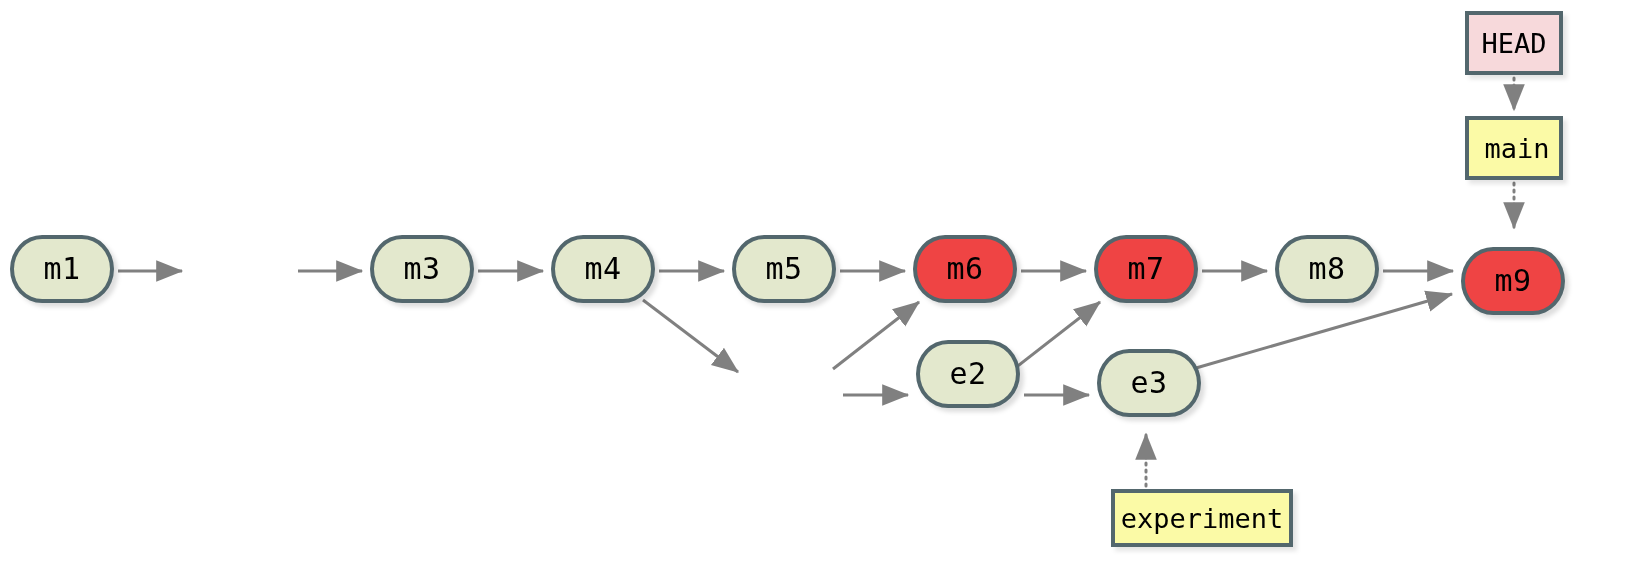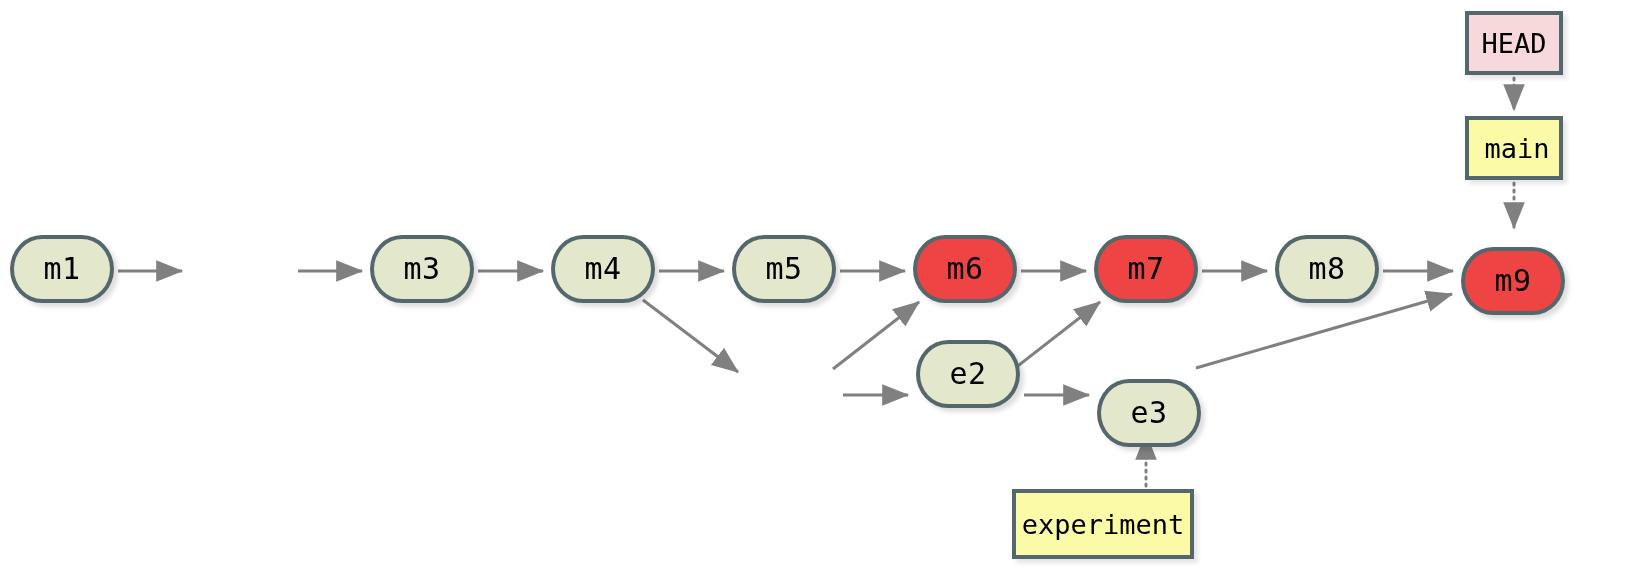--- a/index.html
+++ b/index.html
@@ -119,27 +119,27 @@
   <div class="node commit main-commit" style="left:1275px;top:235px;">
       <span>m8</span>
     </div>
   <div class="node commit merge-commit" style="left:1461px;top:247px;">
       <span>m9</span>
     </div>
 
   <div class="node commit main-commit" style="left:916px; top:340px;">
       <span>e2</span>
     </div>
-  <div class="node commit main-commit" style="left:1097px;top:379px;">
+  <div class="node commit main-commit" style="left:1097px;top:349px;">
       <span>e3</span>
     </div>
 
   <div class="ref head-ref" style="left:1465px;top:11px; width:98px; height:64px;">
       <span>HEAD</span>
     </div>
   <div class="ref branch-ref" style="left:1465px;top:116px;width:98px; height:64px;padding-left:6px;">
       <span>main</span>
     </div>
-  <div class="ref branch-ref" style="left:1012px;top:489px;width:182px;height:70px;">
+  <div class="ref branch-ref" style="left:1111px;top:489px;width:182px;height:58px;">
       <span>experiment</span>
     </div>
 
 </div>
 
 </body></html>

